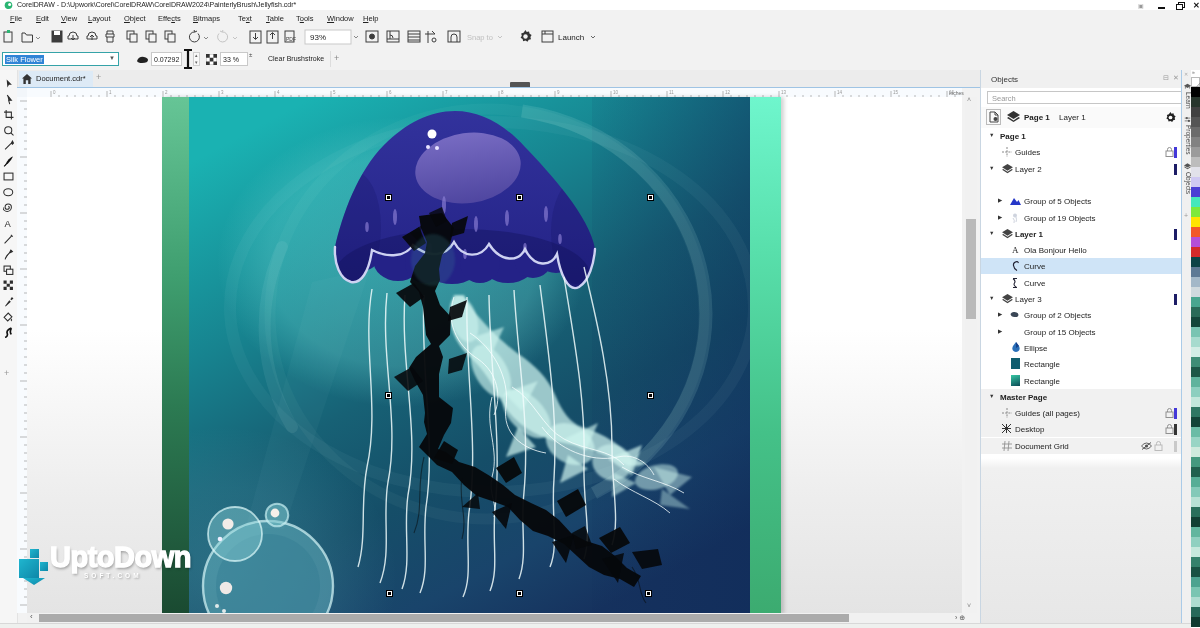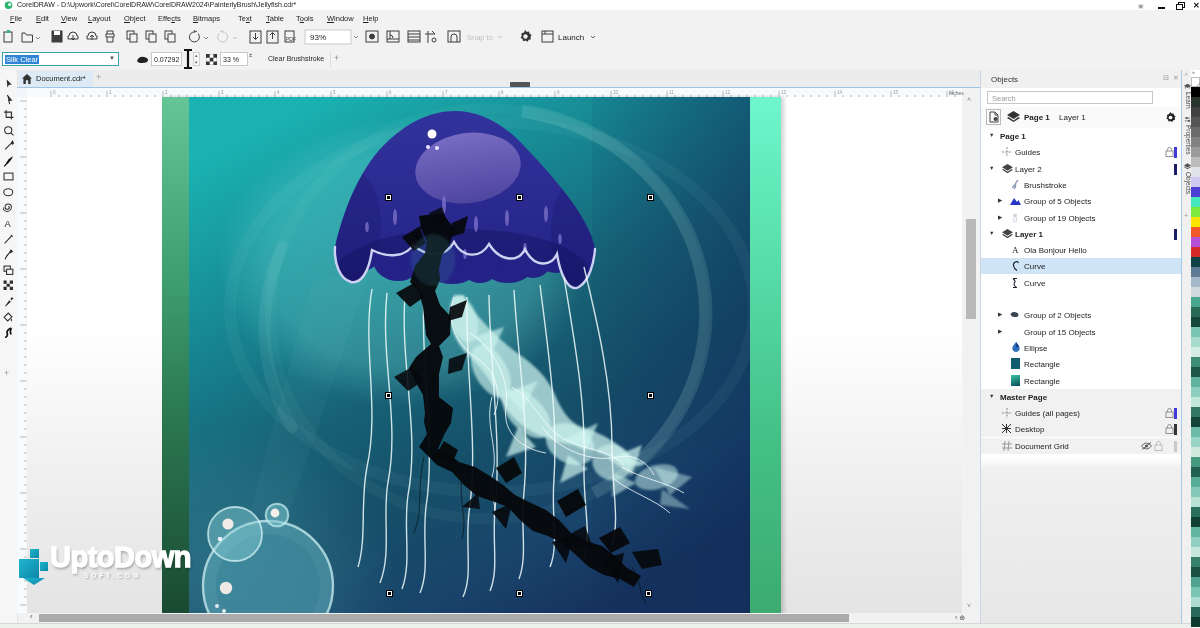--- a/index.html
+++ b/index.html
@@ -26,21 +26,21 @@
   .handle::after{content:"";position:absolute;left:1px;top:1px;width:3px;height:3px;background:#000;}
   
   #hscroll{left:27px;top:613px;width:935px;height:10px;background:#f1f1f1;}
   #hthumb{left:12px;top:1px;width:810px;height:8px;background:#ababab;}
   #vscroll{left:965px;top:97px;width:12px;height:516px;background:#f1f1f1;}
   #vthumb{left:1px;top:122px;width:10px;height:100px;background:#b9b9b9;}
   #statusbar{left:0;top:623px;width:1200px;height:5px;background:#eef0ee;border-top:1px solid #d8d8d8;}
   
   #docker{left:980px;top:70px;width:200px;height:553px;background:#fff;border-left:1px solid #c9d6e2;font-size:8px;color:#222;}
   #dhead{left:0;top:0;width:200px;height:18px;background:#f0f0f0;}
-  #dsearch{left:6px;top:21px;width:166px;height:13px;background:#fff;border:1px solid #c6c6c6;box-sizing:border-box;color:#999;font-size:7.5px;}
+  #dsearch{left:6px;top:21px;width:214px;height:13px;background:#fff;border:1px solid #c6c6c6;box-sizing:border-box;color:#999;font-size:7.5px;}
   #dctrl{left:0;top:37px;width:200px;height:21px;background:#fafafa;border-bottom:1px solid #dcdcdc;}
   .trow{position:absolute;left:0;width:200px;height:16px;}
   .trow .txt{position:absolute;top:4px;font-size:8px;color:#222;white-space:nowrap;}
   .bar{position:absolute;width:3px;height:11px;top:3px;left:193px;}
   #tabstrip{left:1181px;top:70px;width:10px;height:553px;background:#f0f0f0;border-left:1px solid #aacbe8;}
   .vtxt{position:absolute;left:0px;width:10px;font-size:6.5px;color:#444;writing-mode:vertical-rl;text-align:left;}
   #palette{left:1191px;top:70px;width:9px;height:558px;background:#fff;}
   .sw{position:absolute;left:0;width:9px;height:10px;}
   
   #wm{left:0px;top:535px;width:420px;height:93px;z-index:50;}
@@ -131,21 +131,21 @@
         <rect x="542" y="5" width="11" height="11"></rect>
         <path d="M542 8 h11 M545 5 v3"></path>
       </g>
  <text x="558" y="14" font-size="8" fill="#222" font-family="Liberation Sans">Launch</text>
  <path d="M591 10 l2 2 2-2" stroke="#666" fill="none"></path>
 </svg>
 </div>
 
 <div class="abs" id="propbar">
   <div class="abs" style="left:2px;top:4px;width:117px;height:14px;background:#fff;border:1px solid #35a3a8;box-sizing:border-box">
-    <span class="abs" style="left:2px;top:2px;background:#3084d6;color:#fff;font-size:7.5px;padding:0 1px">Silk Clear</span>
+    <span class="abs" style="left:2px;top:2px;background:#3084d6;color:#fff;font-size:7.5px;padding:0 1px">Silk Flower</span>
     <span class="abs" style="left:106px;top:2px;color:#555;font-size:6px">▼</span>
   </div>
   <svg class="abs" style="left:136px;top:7px" width="13" height="9">
       <path d="M1 6 Q3 1 8 2 Q12 3 12 5 Q12 8 6 8 Q2 8 1 6 Z" fill="#222"></path>
     </svg>
   <div class="abs" style="left:151px;top:4px;width:31px;height:14px;background:#fff;border:1px solid #c9c9c9;box-sizing:border-box;font-size:7px;color:#222">
       <span class="abs" style="left:2px;top:3px">0.07292</span>
     </div>
   <svg class="abs" style="left:182px;top:1px" width="12" height="20">
       <path d="M2 1 h8 M2 19 h8 M6 1 v18" stroke="#111" stroke-width="2.2" fill="none"></path>
@@ -710,26 +710,20 @@
       </div>
       <div class="trow" style="top:32.6px;">
         <span class="abs" style="left:8px;top:4px;font-size:5.5px;color:#333">▼</span>
         <svg class="abs" style="left:21px;top:3px" width="11" height="10" viewBox="0 0 13 12">
           <path d="M6.5 0 L13 4 L6.5 8 L0 4 Z" fill="#444"></path>
           <path d="M1.5 6 L6.5 9.4 L11.5 6 L13 7 L6.5 11 L0 7Z" fill="#444"></path>
         </svg>
         <span class="txt" style="left:34px;">Layer 2</span>
         <div class="bar" style="background:#1d1d66"></div>
       </div>
-      <div class="trow" style="top:48.9px;">
-        <svg class="abs" style="left:30px;top:3px" width="9" height="10" viewBox="0 0 9 10">
-          <path d="M7 0 Q4 3 4.5 5 Q5 7 3 9 M4 5 q-2 1-2.5 3" stroke="#8a93b8" stroke-width="1.4" fill="none"></path>
-        </svg>
-        <span class="txt" style="left:43px;">Brushstroke</span>
-      </div>
       <div class="trow" style="top:65.2px;">
         <span class="abs" style="left:17px;top:4px;font-size:5.5px;color:#333">▶</span>
         <svg class="abs" style="left:29px;top:4px" width="11" height="8" viewBox="0 0 11 8">
           <path d="M0 8 L4 1 L7 5 L8.5 3 L11 8Z" fill="#2637c8"></path>
         </svg>
         <span class="txt" style="left:43px;">Group of 5 Objects</span>
       </div>
       <div class="trow" style="top:81.5px;">
         <span class="abs" style="left:17px;top:4px;font-size:5.5px;color:#333">▶</span>
         <svg class="abs" style="left:30px;top:3px" width="8" height="10" viewBox="0 0 8 10">
@@ -755,20 +749,29 @@
         <svg class="abs" style="left:30px;top:3px" width="8" height="10" viewBox="0 0 8 10">
           <path d="M6.5 0.5 Q2 1 2.5 4.5 Q3 8 6 9.5 M6.5 0.5 l1 1.5" stroke="#223" stroke-width="1.2" fill="none"></path>
         </svg>
         <span class="txt" style="left:43px;">Curve</span>
       </div>
       <div class="trow" style="top:146.7px;">
         <svg class="abs" style="left:30px;top:3px" width="8" height="10" viewBox="0 0 8 10">
           <path d="M2 0.5 h4 M2 0.5 Q5 3 3.5 5 Q2 7 5.5 9.5 M2 9.5 h4" stroke="#223" stroke-width="1.1" fill="none"></path>
         </svg>
         <span class="txt" style="left:43px;">Curve</span>
+      </div>
+      <div class="trow" style="top:163.0px;">
+        <span class="abs" style="left:8px;top:4px;font-size:5.5px;color:#333">▼</span>
+        <svg class="abs" style="left:21px;top:3px" width="11" height="10" viewBox="0 0 13 12">
+          <path d="M6.5 0 L13 4 L6.5 8 L0 4 Z" fill="#444"></path>
+          <path d="M1.5 6 L6.5 9.4 L11.5 6 L13 7 L6.5 11 L0 7Z" fill="#444"></path>
+        </svg>
+        <span class="txt" style="left:34px;">Layer 3</span>
+        <div class="bar" style="background:#1d1d66"></div>
       </div>
       <div class="trow" style="top:179.3px;">
         <span class="abs" style="left:17px;top:4px;font-size:5.5px;color:#333">▶</span>
         <svg class="abs" style="left:29px;top:4px" width="9" height="7" viewBox="0 0 9 7">
           <path d="M0.5 3 Q2 0.5 4.5 1 Q8.5 1.5 8.5 4 Q8.5 6.5 4.5 6 Q1 5.8 0.5 3Z" fill="#3a4656"></path>
         </svg>
         <span class="txt" style="left:43px;">Group of 2 Objects</span>
       </div>
       <div class="trow" style="top:195.6px;text-align:center;">
         <span class="abs" style="left:17px;top:4px;font-size:5.5px;color:#333">▶</span>

